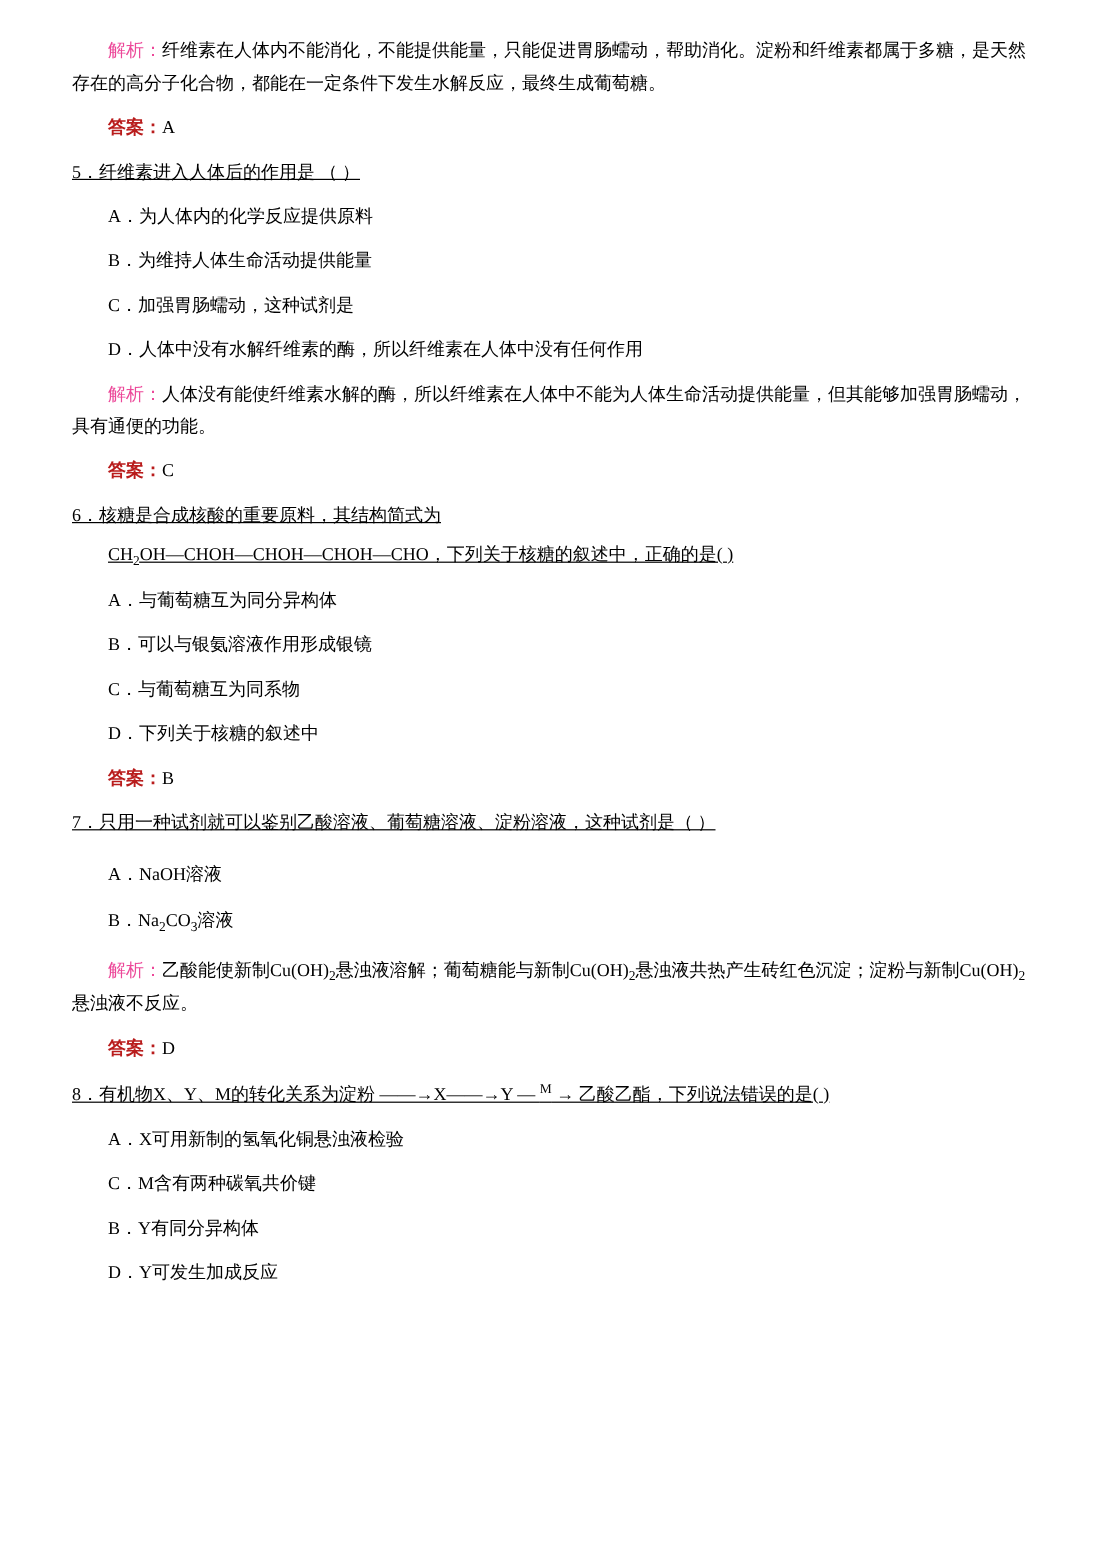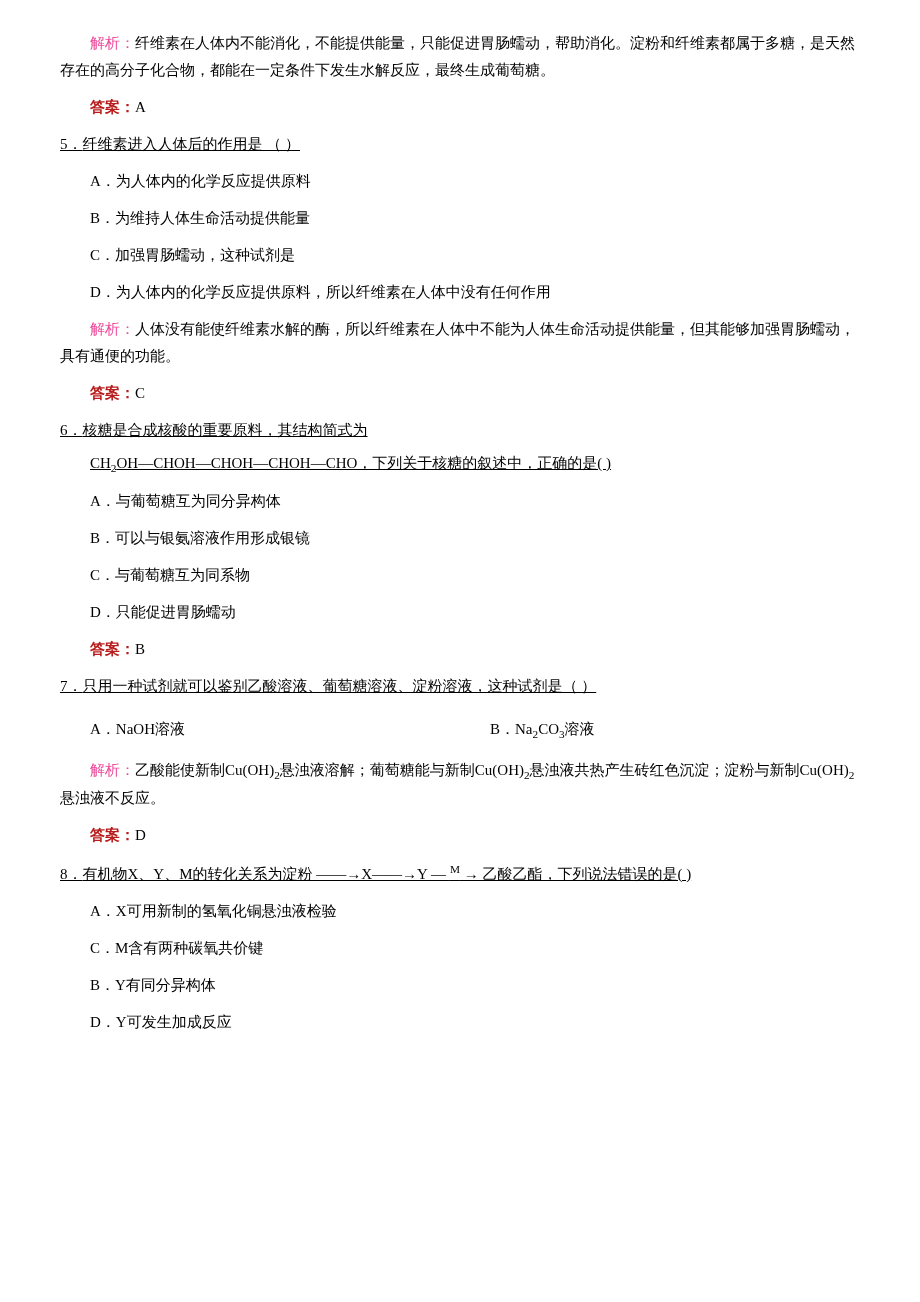--- a/index.html
+++ b/index.html
@@ -48,55 +48,56 @@
     sub {
       font-size: 0.75em;
       vertical-align: sub;
     }
     .block {
       margin-bottom: 10px;
     }
     .two-col {
       display: flex;
       width: 100%;
+      flex-direction: column;
     }
     .two-col .col {
       flex: 1;
     }
   </style>
 </head>
 <body>
 
 <div id="app">
     <div class="block">
       <p class="indent"><span class="label-blue">解析：</span>纤维素在人体内不能消化，不能提供能量，只能促进胃肠蠕动，帮助消化。淀粉和纤维素都属于多糖，是天然存在的高分子化合物，都能在一定条件下发生水解反应，最终生成葡萄糖。</p>
     </div>
     <div class="block">
       <p class="answer-line"><span class="label-red">答案：</span>A</p>
     </div>
     <div class="block">
       <p class="section"><span class="question-number">5．</span>纤维素进入人体后的作用是    （    ）</p>
       <p class="option-line">A．为人体内的化学反应提供原料</p>
       <p class="option-line">B．为维持人体生命活动提供能量</p>
       <p class="option-line">C．加强胃肠蠕动，这种试剂是</p>
-      <p class="option-line">D．为人体内的化学反应提供原料，所以纤维素在人体中没有任何作用</p>
+      <p class="option-line">D．人体中没有水解纤维素的酶，所以纤维素在人体中没有任何作用</p>
     </div>
     <div class="block">
       <p class="indent"><span class="label-blue">解析：</span>人体没有能使纤维素水解的酶，所以纤维素在人体中不能为人体生命活动提供能量，但其能够加强胃肠蠕动，具有通便的功能。</p>
     </div>
     <div class="block">
       <p class="answer-line"><span class="label-red">答案：</span>C</p>
     </div>
     <div class="block">
       <p class="section"><span class="question-number">6．</span>核糖是合成核酸的重要原料，其结构简式为</p>
       <p class="section indent">CH<sub>2</sub>OH—CHOH—CHOH—CHOH—CHO，下列关于核糖的叙述中，正确的是(      )</p>
       <p class="option-line">A．与葡萄糖互为同分异构体</p>
       <p class="option-line">B．可以与银氨溶液作用形成银镜</p>
       <p class="option-line">C．与葡萄糖互为同系物</p>
-      <p class="option-line">D．只能促进胃肠蠕动</p>
+      <p class="option-line">D．下列关于核糖的叙述中</p>
     </div>
     <div class="block">
       <p class="answer-line"><span class="label-red">答案：</span>B</p>
     </div>
     <div class="block">
       <p class="section"><span class="question-number">7．</span>只用一种试剂就可以鉴别乙酸溶液、葡萄糖溶液、淀粉溶液，这种试剂是（    ）</p>
       <div class="two-col">
         <div class="col option-line">A．NaOH溶液</div>
         <div class="col option-line">B．Na<sub>2</sub>CO<sub>3</sub>溶液</div>
       </div>

